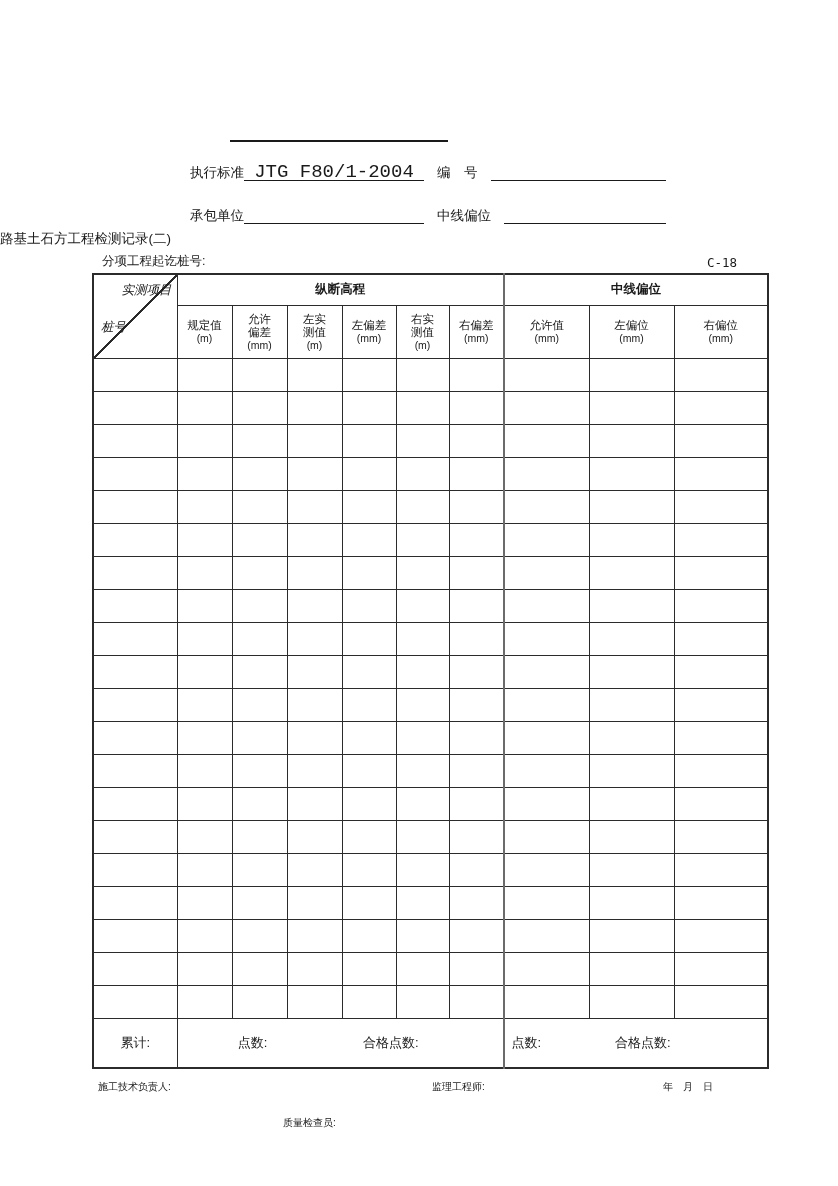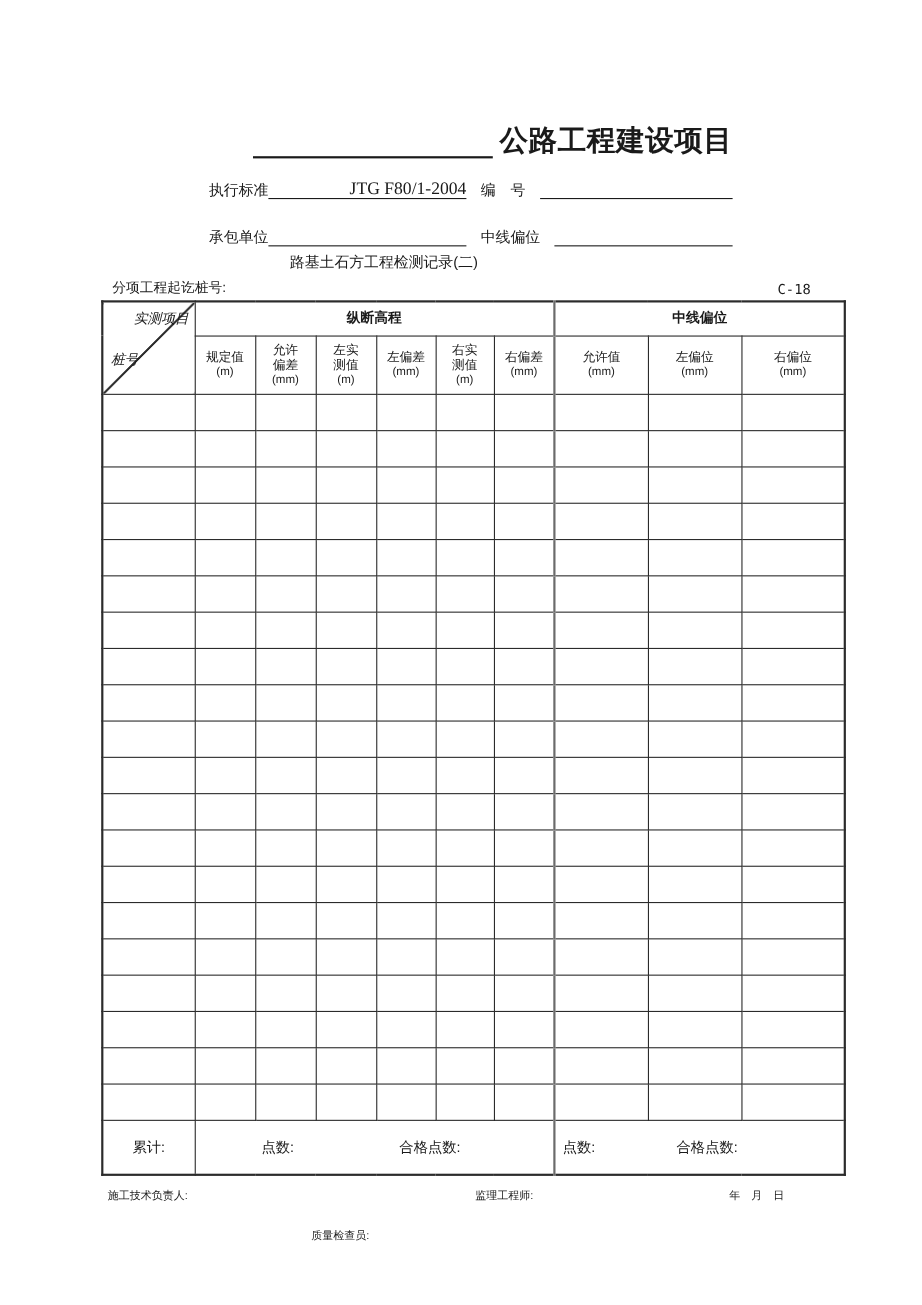--- a/index.html
+++ b/index.html
@@ -33,32 +33,32 @@
   .field-row {
     position: absolute; left: 190px; width: 476px;
     display: flex; align-items: flex-end;
     font-size: 13.5px; height: 17px;
   }
   .field-row.r1 { top: 164px; }
   .field-row.r2 { top: 207px; }
   .f-label { white-space: pre; line-height: 16px; flex: 0 0 auto; }
   .f-line {
     border-bottom: 1.5px solid #1a1a1a;
-    height: 17px; text-align: right;
-    font-family: Liberation Serif, serif;
-    font-size: 16px; line-height: 16px;
+    height: 17px; text-align: center;
+    font-family: Liberation Mono, monospace;
+    font-size: 19px; line-height: 16px;
     flex: 0 0 auto;
   }
   .f-line.w1 { width: 180px; }
   .f-line.w2 { flex: 1 1 auto; }
   .f-gap { width: 13px; flex: 0 0 auto; }
 
   .record-subtitle {
     position: absolute; top: 230px; left: 0; width: 698px;
-    text-align: center; font-size: 13.5px;
+    text-align: left; font-size: 13.5px;
   }
 
   .station-row {
     position: absolute; top: 253px; left: 92px; width: 675px;
     display: flex; justify-content: space-between; align-items: flex-end;
   }
   .station-label { font-size: 12.5px; padding-left: 10px; }
   .form-code {
     font-family: "DejaVu Sans Mono", "Liberation Mono", monospace;
     font-size: 12.5px; padding-right: 30px;
@@ -117,21 +117,20 @@
   .sig-1 { left: 98px; }
   .sig-2 { left: 283px; margin-top: 36px; }
   .sig-3 { left: 432px; }
   .sig-date { left: 663px; }
 </style>
 </head>
 <body>
 
 <div class="title-row">
   <div class="title-blank"></div>
-  <div class="page-title">公路工程建设项目</div>
 </div>
 
 <div class="field-row r1">
   <span class="f-label">执行标准</span>
   <span class="f-line w1">JTG F80/1-2004</span>
   <span class="f-gap"></span>
   <span class="f-label">编　号</span>
   <span class="f-gap"></span>
   <span class="f-line w2"></span>
 </div>

